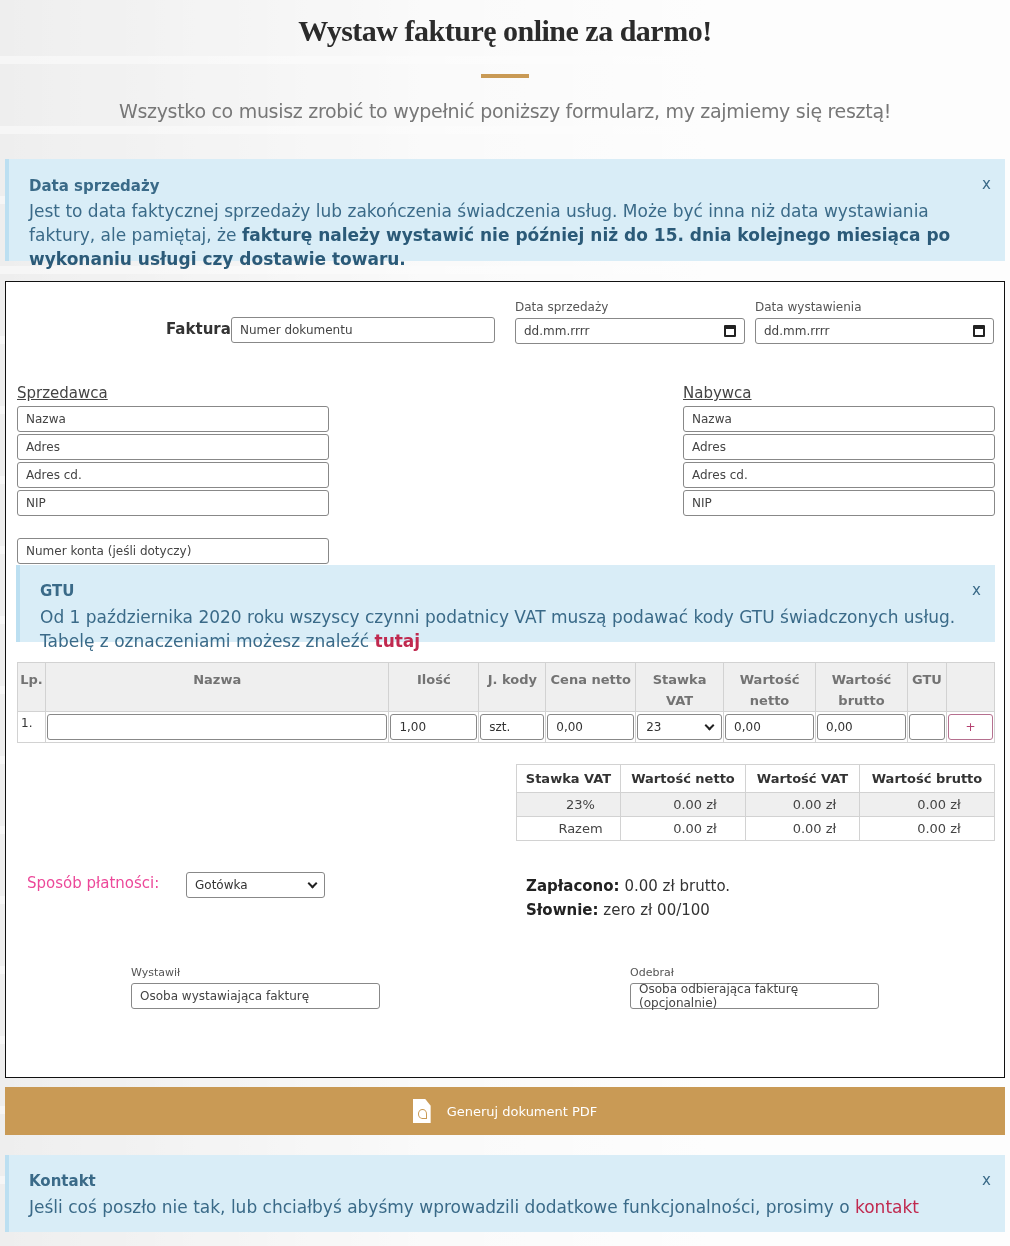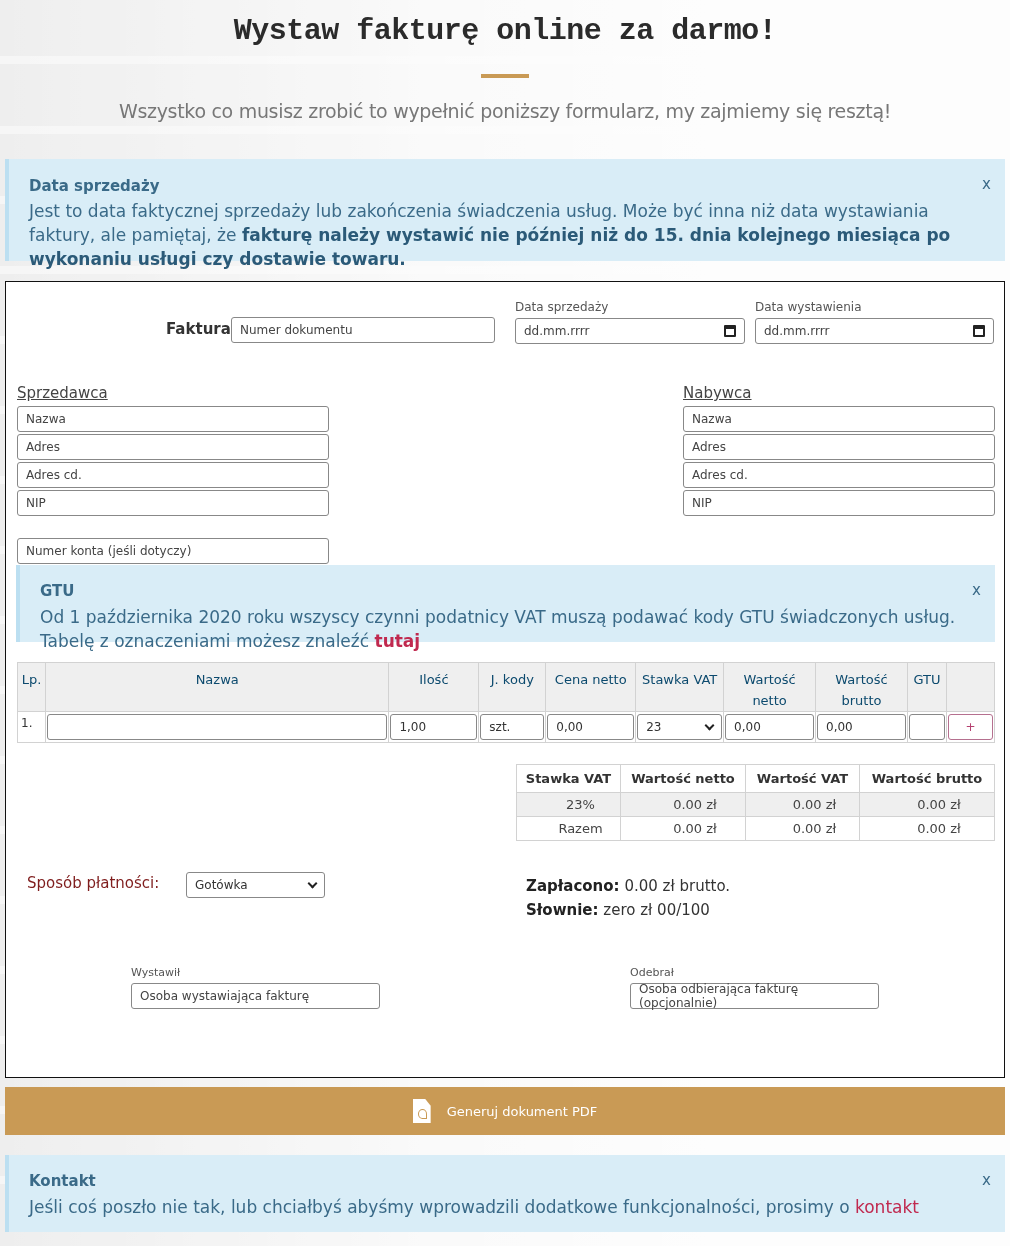--- a/index.html
+++ b/index.html
@@ -16,21 +16,21 @@
       linear-gradient(90deg, rgba(255,255,255,0.0) 0%, rgba(255,255,255,0.85) 45%, #fff 70%),
       repeating-linear-gradient(0deg, #ececec 0px, #ececec 62px, #f6f6f6 62px, #f6f6f6 70px),
       repeating-linear-gradient(90deg, #ececec 0px, #ececec 62px, #f6f6f6 62px, #f6f6f6 70px);
     opacity: 0.75;
     z-index: 0;
   }
   .page { position: relative; z-index: 1; }
 
   .hero-title {
     position: absolute; left: 0; top: 14px; width: 1010px; text-align: center;
-    font-family: Liberation Mono, monospace; font-weight: bold;
+    font-family: Liberation Serif, serif; font-weight: bold;
     font-size: 30px; color: #2b2b2b; letter-spacing: -0.5px;
   }
   .hero-bar {
     position: absolute; left: 481px; top: 74px; width: 48px; height: 4px; background: #c99a55;
   }
   .hero-sub {
     position: absolute; left: 0; top: 100px; width: 1010px; text-align: center;
     font-family: "DejaVu Sans", sans-serif; font-size: 19px; color: #777; letter-spacing: -0.3px;
   }
 
@@ -58,37 +58,37 @@
     display: flex; align-items: center; font-family: "DejaVu Sans", sans-serif;
   }
   .inp.ph { color: #444; }
   .date-icon { position: absolute; right: 8px; top: 6px; width: 12px; height: 12px; border: 2px solid #222; border-top-width: 4px; border-radius: 1px; }
   .faktura-lbl { position: absolute; left: 160px; top: 38px; font-size: 15px; font-weight: bold; color: #333; font-family: "DejaVu Sans", sans-serif; }
   .section-lbl { position: absolute; font-size: 15px; color: #444; font-family: "DejaVu Sans", sans-serif; text-decoration: underline; }
 
   table { border-collapse: collapse; font-family: "DejaVu Sans", sans-serif; }
   .items { position: absolute; left: 11px; top: 380px; width: 978px; }
   .items th {
-    background: #efefef; border: 1px solid #d2d2d2; font-size: 13px; font-weight: normal;
-    color: #0c4a6e; vertical-align: top; padding: 6px 2px 0; height: 38px; line-height: 21px;
+    background: #efefef; border: 1px solid #d2d2d2; font-size: 13px; font-weight: bold;
+    color: #737373; vertical-align: top; padding: 6px 2px 0; height: 38px; line-height: 21px;
   }
   .items td { border: 1px solid #d2d2d2; height: 30px; padding: 2px 1px; vertical-align: middle; font-size: 12px; }
   .cell-inp {
     height: 26px; border: 1px solid #888; border-radius: 3px; background: #fff; font-size: 12px;
     display: flex; align-items: center; padding: 0 8px; color: #333; position: relative;
   }
   .sel-chev { position: absolute; right: 8px; top: 7px; width: 7px; height: 7px; border-right: 2px solid #222; border-bottom: 2px solid #222; transform: rotate(45deg); }
   .plus-btn { border: 1px solid #b5708f; color: #b5406f; justify-content: center; }
 
   .summary { position: absolute; left: 510px; top: 482px; width: 479px; }
   .summary th { border: 1px solid #d2d2d2; font-size: 13px; font-weight: bold; height: 28px; color: #333; }
   .summary td { border: 1px solid #d2d2d2; font-size: 13px; text-align: center; height: 24px; color: #444; padding-left: 24px; }
   .summary tr.shade td { background: #efefef; }
 
-  .pay-lbl { position: absolute; left: 21px; top: 592px; font-size: 15px; color: #7f1d1d; font-family: "DejaVu Sans", sans-serif; }
+  .pay-lbl { position: absolute; left: 21px; top: 592px; font-size: 15px; color: #ec4899; font-family: "DejaVu Sans", sans-serif; }
   .paid { position: absolute; left: 520px; top: 592px; font-size: 15px; color: #333; line-height: 24px; font-family: "DejaVu Sans", sans-serif; }
   .paid b { color: #222; }
 
   .gen-btn {
     position: absolute; left: 5px; top: 1087px; width: 1000px; height: 48px; background: #c99a55;
     display: flex; align-items: center; justify-content: center; color: #fff; font-size: 13px;
     font-family: "DejaVu Sans", sans-serif; cursor: pointer;
   }
   .pdf-icon { width: 18px; height: 24px; background: #fff; margin-right: 16px; position: relative; clip-path: polygon(0 0, 70% 0, 100% 28%, 100% 100%, 0 100%); }
   .pdf-icon::after { content: ""; position: absolute; left: 5px; top: 10px; width: 7px; height: 8px; border: 1px solid #c99a55; border-radius: 50% 50% 0 50%; }

